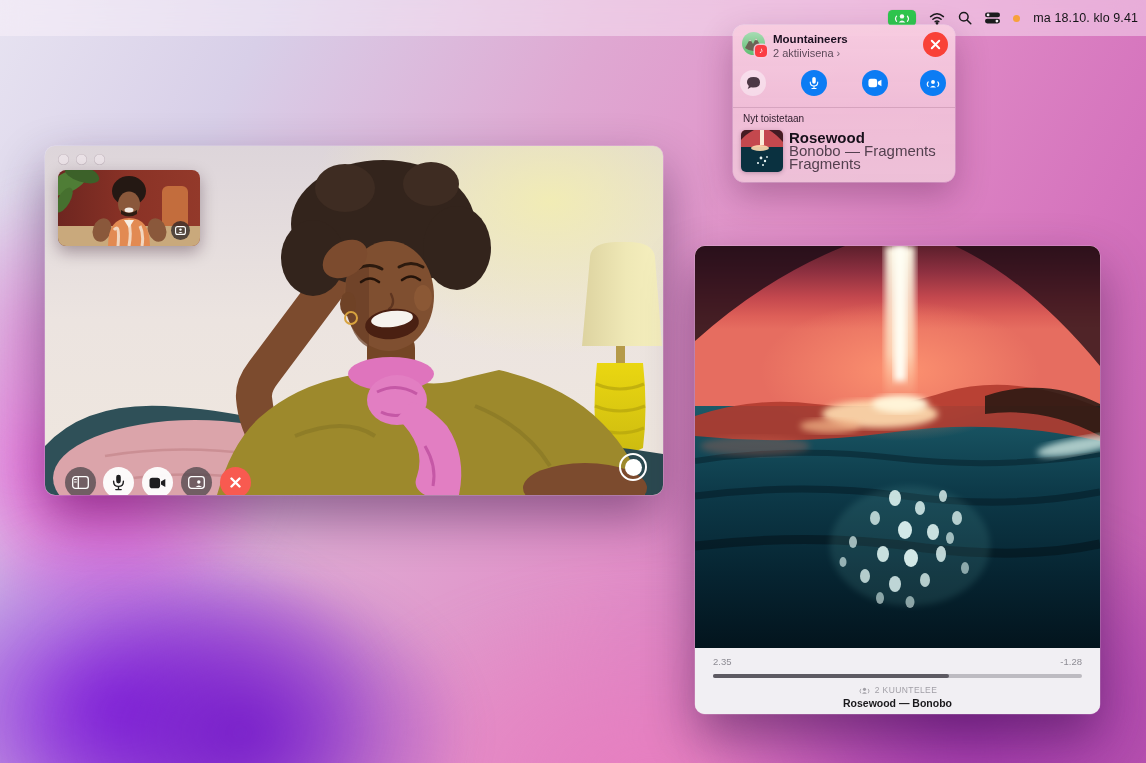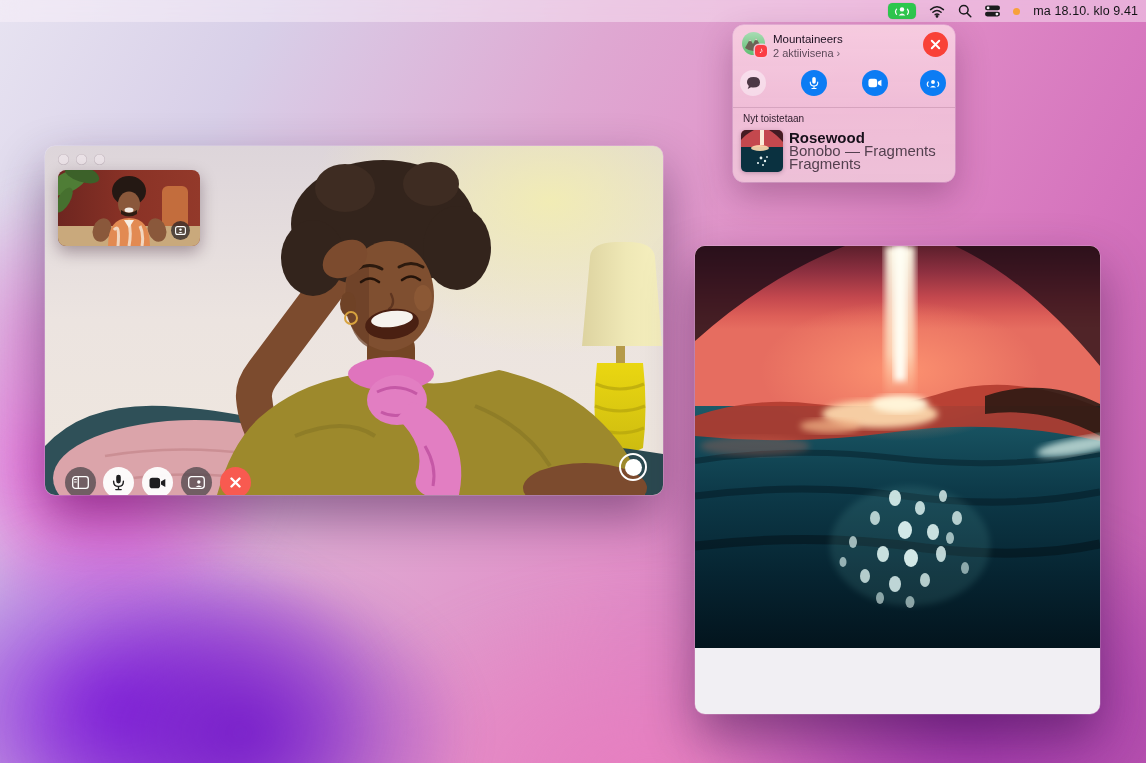--- a/index.html
+++ b/index.html
@@ -8,21 +8,21 @@
     background:linear-gradient(118deg,#e7e3f1 0%,#d8cfe8 18%,#dfa8d2 40%,#e190c8 58%,#d573bd 78%,#c05bb0 100%); }
   .swirl { position:absolute; border-radius:50%; filter:blur(18px); pointer-events:none; }
   .s1 { left:-160px; top:250px; width:520px; height:440px; background:radial-gradient(closest-side, rgba(238,62,210,.95), rgba(238,62,210,0) 70%); }
   .s2 { left:-270px; top:430px; width:780px; height:560px; background:radial-gradient(closest-side, rgba(130,30,224,.95), rgba(130,30,224,0) 68%); }
   .s3 { left:-90px; bottom:-210px; width:660px; height:480px; background:radial-gradient(closest-side, rgba(112,22,200,.9), rgba(112,22,200,0) 70%); }
   .s4 { right:-210px; bottom:-230px; width:780px; height:580px; background:radial-gradient(closest-side, rgba(146,41,168,.9), rgba(146,41,168,0) 70%); }
   .s5 { left:190px; bottom:-280px; width:920px; height:540px; background:radial-gradient(closest-side, rgba(233,127,192,.85), rgba(233,127,192,0) 72%); }
   .s6 { left:-130px; top:120px; width:340px; height:430px; transform:rotate(16deg); background:radial-gradient(closest-side, rgba(226,120,210,.7), rgba(226,120,210,0) 70%); }
 
   
-  .menubar { position:absolute; left:0; top:0; width:1146px; height:22px;
+  .menubar { position:absolute; left:0; top:0; width:1146px; height:36px;
     background:rgba(255,246,252,.42); backdrop-filter:blur(14px);
     display:flex; align-items:center; justify-content:flex-end; gap:13px; padding-right:8px;
     color:#161618; }
   .mb-item { display:flex; align-items:center; height:22px; }
   .sp-pill { width:28px; height:16px; border-radius:4.5px; background:#2ec84e; display:flex; align-items:center; justify-content:center; box-shadow:0 0 0 .5px rgba(0,0,0,.08); }
   .mb-dot { width:7px; height:7px; border-radius:50%; background:#f7a13b; }
   .mb-clock { font-size:12.5px; letter-spacing:.1px; color:#141416; }
 
   
   .ft-window { position:absolute; left:45px; top:146px; width:618px; height:349px;
@@ -43,21 +43,21 @@
     border:2.5px solid #fff; display:flex; align-items:center; justify-content:center; background:transparent; cursor:pointer; }
   .shutter-inner { width:17px; height:17px; border-radius:50%; background:#fff; }
 
   
   .popup { position:absolute; left:733px; top:25px; width:222px; height:157px; border-radius:11px;
     background:linear-gradient(180deg, rgba(247,205,224,.96) 0%, rgba(240,192,216,.94) 52%, rgba(238,194,216,.96) 100%);
     box-shadow:0 0 0 .5px rgba(255,255,255,.45), 0 14px 34px rgba(70,15,60,.3); }
   .pp-avatar { position:absolute; left:9px; top:7px; width:23px; height:23px; border-radius:50%; overflow:visible; }
   .pp-badge { position:absolute; left:13px; top:13px; width:12px; height:12px; border-radius:4px; background:#fb3c44;
     display:flex; align-items:center; justify-content:center; color:#fff; font-size:8px; line-height:1; box-shadow:0 0 0 1.5px rgba(247,205,224,.9); }
-  .pp-name { position:absolute; left:40px; top:8px; font-size:11.5px; font-weight:normal; color:#1c1020; }
+  .pp-name { position:absolute; left:40px; top:8px; font-size:11.5px; font-weight:bold; color:#1c1020; }
   .pp-status { position:absolute; left:40px; top:22px; font-size:11px; color:#5e4a5a; cursor:pointer; }
   .pp-status .chev { margin-left:3px; color:#6d5868; }
   .pp-close { position:absolute; left:190px; top:7px; width:25px; height:25px; border-radius:50%; background:#f94138;
     display:flex; align-items:center; justify-content:center; border:none; cursor:pointer; }
   .pp-btn { position:absolute; top:45px; width:26px; height:26px; border-radius:50%; display:flex; align-items:center; justify-content:center; border:none; cursor:pointer; }
   .pp-btn.muted { background:rgba(255,255,255,.42); }
   .pp-btn.blue  { background:#0c7cf4; }
   .pp-divider { position:absolute; left:0; right:0; top:82px; height:1px; background:rgba(96,42,80,.18); }
   .pp-npl { position:absolute; left:10px; top:88px; font-size:10px; font-weight:normal; color:#33202f; }
   .pp-thumb { position:absolute; left:8px; top:105px; width:42px; height:42px; border-radius:5px; overflow:hidden; box-shadow:0 1px 4px rgba(60,20,50,.3); }
@@ -335,20 +335,36 @@
         <ellipse cx="200" cy="338" rx="6" ry="8" opacity=".85"></ellipse>
           <ellipse cx="230" cy="334" rx="5" ry="7" opacity=".8"></ellipse>
         <ellipse cx="255" cy="292" rx="4" ry="6" opacity=".7"></ellipse>
           <ellipse cx="148" cy="316" rx="3.5" ry="5" opacity=".65"></ellipse>
         <ellipse cx="270" cy="322" rx="4" ry="6" opacity=".6"></ellipse>
           <ellipse cx="185" cy="352" rx="4" ry="6" opacity=".6"></ellipse>
         <ellipse cx="215" cy="356" rx="4.5" ry="6" opacity=".6"></ellipse>
       </g>
       <ellipse cx="215" cy="300" rx="80" ry="60" fill="#7fd4cf" opacity=".12" filter="url(#soft)"></ellipse>
     </svg>
+    <div class="mu-bar">
+      <div class="mu-time mu-elapsed">2.35</div>
+      <div class="mu-time mu-remaining">-1.28</div>
+      <div class="mu-progress">
+        <div class="mu-fill" style="width: 64%;"></div>
+      </div>
+      <div class="mu-listeners">
+        <svg width="13" height="9" viewBox="0 0 18 12">
+          <circle cx="9" cy="4.4" r="2.2" fill="#a19fa6"></circle>
+          <path d="M5.6 10.4 Q9 6.6 12.4 10.4 Z" fill="#a19fa6"></path>
+          <path d="M3.6 9.4 Q1.4 6.8 3.6 4.2 M14.4 9.4 Q16.6 6.8 14.4 4.2" stroke="#a19fa6" stroke-width="1.2" fill="none" stroke-linecap="round"></path>
+        </svg>
+        <span>2 KUUNTELEE</span>
+      </div>
+      <div class="mu-track">Rosewood — Bonobo</div>
+    </div>
   </div>
 
   <div class="popup">
     <div class="pp-avatar">
       <svg width="23" height="23" viewBox="0 0 23 23">
         <defs>
             <linearGradient id="av" x1="0" y1="0" x2="0" y2="1">
           <stop offset="0" stop-color="#a8dcb4"></stop>
               <stop offset="1" stop-color="#5fbf72"></stop>
         </linearGradient>

